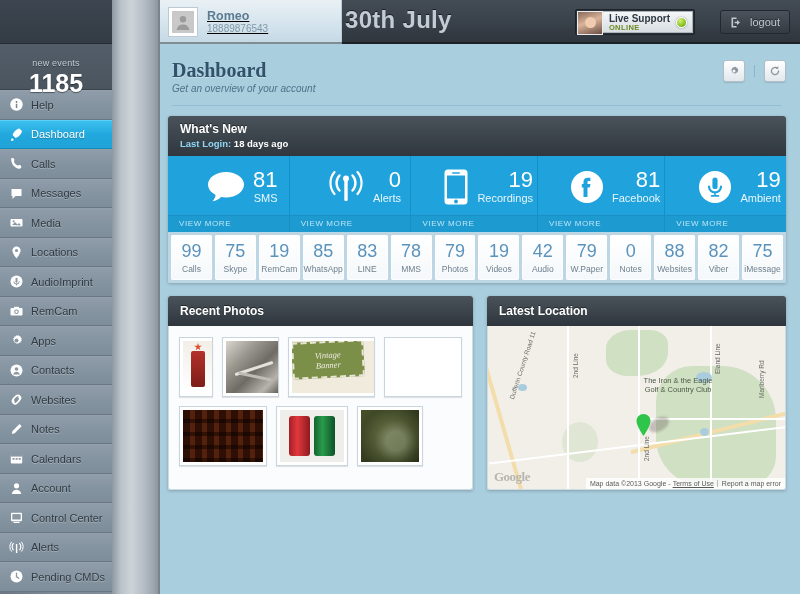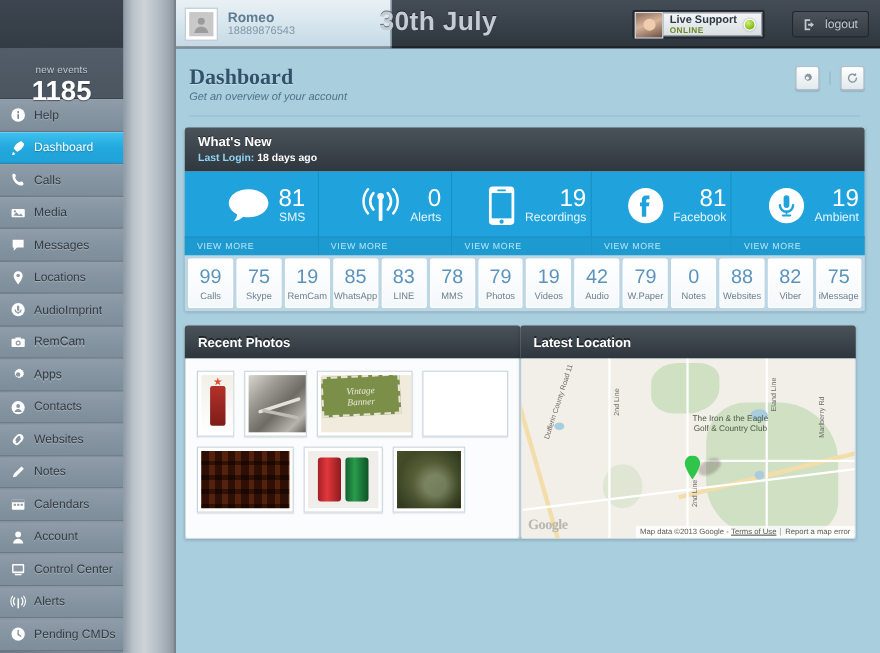--- a/index.html
+++ b/index.html
@@ -75,24 +75,25 @@
   .topbar {
     position:absolute; left:160px; top:0; width:640px; height:44px;
     background:linear-gradient(to bottom,#444c56 0%,#3a424b 45%,#2d343c 100%);
     z-index:3;
   }
   .topbar:after{
     content:""; position:absolute; left:0; bottom:0; width:100%; height:2px;
     background:rgba(0,0,0,.35);
   }
   .profile {
-    position:absolute; left:0; top:0; width:196px; height:44px;
+    position:absolute; left:0; top:0; width:182px; height:44px;
     background:linear-gradient(to bottom,#e9f1f5 0%,#d3e3ec 60%,#c3d8e4 100%);
     display:flex; align-items:center; padding-left:9px;
     border-right:1px solid #b6ccd8;
+    text-decoration:underline;
   }
   .avatar {
     width:28px; height:28px; background:#c8c8c8;
     border:3px solid #ffffff; box-shadow:0 0 0 1px #bcc9d2;
     display:flex; align-items:center; justify-content:center; flex:0 0 28px;
   }
   .avatar svg{display:block;}
   .profile-txt { margin-left:10px; line-height:1.15; }
   .profile-name { font-size:12.5px; font-weight:bold; color:#5d7c91; display:block; }
   .profile-phone { font-size:10px; color:#7f98a8; display:block; }
@@ -193,21 +194,21 @@
   .counter {
     flex:1; background:linear-gradient(to bottom,#ffffff,#f4f8fa);
     text-align:center; padding:6px 0 6px 0; border-radius:2px;
     box-shadow:inset 0 0 0 1px rgba(255,255,255,.7);
     cursor:pointer;
   }
   .counter .cv { font-size:18px; color:#5b93bc; display:block; line-height:20px; }
   .counter .cl { font-size:8.5px; color:#6f818e; display:block; margin-top:3px; }
 
   
-  .bottom-row { display:flex; margin-top:13px; }
+  .bottom-row { display:flex; gap:14px; margin-top:13px; }
   .col-photos { width:305px; }
   .col-map { width:305px; }
   .panel-head2 {
     background:linear-gradient(to bottom,#4a525a 0%,#3c444c 50%,#2e353c 100%);
     padding:8px 12px; border-radius:3px 3px 0 0;
   }
   .panel-head2 .t { font-size:12px; font-weight:bold; color:#ffffff; text-shadow:0 -1px 0 rgba(0,0,0,.5); }
   .photos-body {
     background:#fbfcfd; border:1px solid #cfdbe3; border-top:none;
     padding:11px 10px 14px 10px; height:164px; border-radius:0 0 3px 3px;
@@ -338,34 +339,34 @@
         <span class="sb-ico">
             <svg width="15" height="15" viewBox="0 0 15 15">
               <path d="M3 2c1 0 2 .2 2.3 1.4.3 1.2-.6 1.6-.4 2.4.3 1.3 2.3 3.3 3.6 3.6.8.2 1.2-.7 2.4-.4C12.1 9.3 12.3 10.3 12.3 11.3c0 1-1.4 1.6-2.4 1.4C6.2 12.1 2.9 8.8 2.3 4.4 2.1 3.4 2.2 2 3 2z" fill="#fff"></path>
             </svg>
           </span>
         <span class="sb-label">Calls</span>
       </li>
       <li class="sb-item">
         <span class="sb-ico">
             <svg width="15" height="15" viewBox="0 0 15 15">
+              <path d="M2.5 3h10v7h-6l-3 3v-3h-1z" fill="#fff"></path>
+            </svg>
+          </span>
+        <span class="sb-label">Messages</span>
+      </li>
+      <li class="sb-item">
+        <span class="sb-ico">
+            <svg width="15" height="15" viewBox="0 0 15 15">
               <rect x="1.5" y="4" width="12" height="7.5" rx="1" fill="#fff"></rect>
               <path d="M3 10l3-3 2.5 2.5L10 8l2 2.5z" fill="#8b98a4"></path>
               <circle cx="4.6" cy="6.2" r="1" fill="#8b98a4"></circle>
             </svg>
           </span>
         <span class="sb-label">Media</span>
-      </li>
-      <li class="sb-item">
-        <span class="sb-ico">
-            <svg width="15" height="15" viewBox="0 0 15 15">
-              <path d="M2.5 3h10v7h-6l-3 3v-3h-1z" fill="#fff"></path>
-            </svg>
-          </span>
-        <span class="sb-label">Messages</span>
       </li>
       <li class="sb-item">
         <span class="sb-ico">
             <svg width="15" height="15" viewBox="0 0 15 15">
               <path d="M7.5 1.5C5.2 1.5 3.4 3.3 3.4 5.6c0 3 4.1 7.9 4.1 7.9s4.1-4.9 4.1-7.9c0-2.3-1.8-4.1-4.1-4.1z" fill="#fff"></path>
               <circle cx="7.5" cy="5.5" r="1.6" fill="#8b98a4"></circle>
             </svg>
           </span>
         <span class="sb-label">Locations</span>
       </li>

